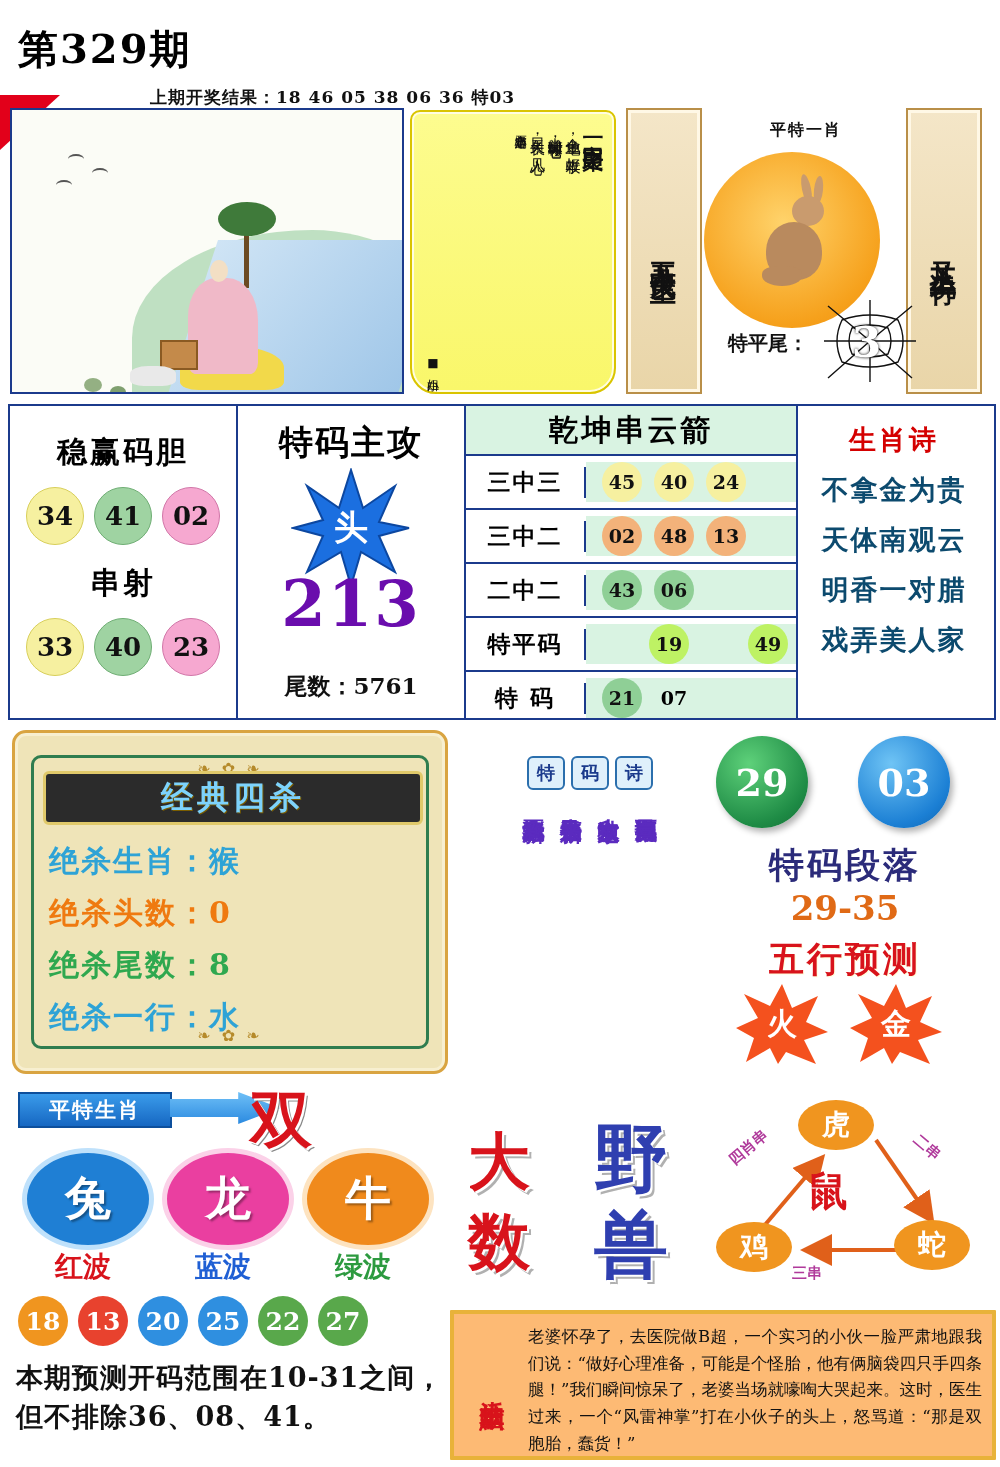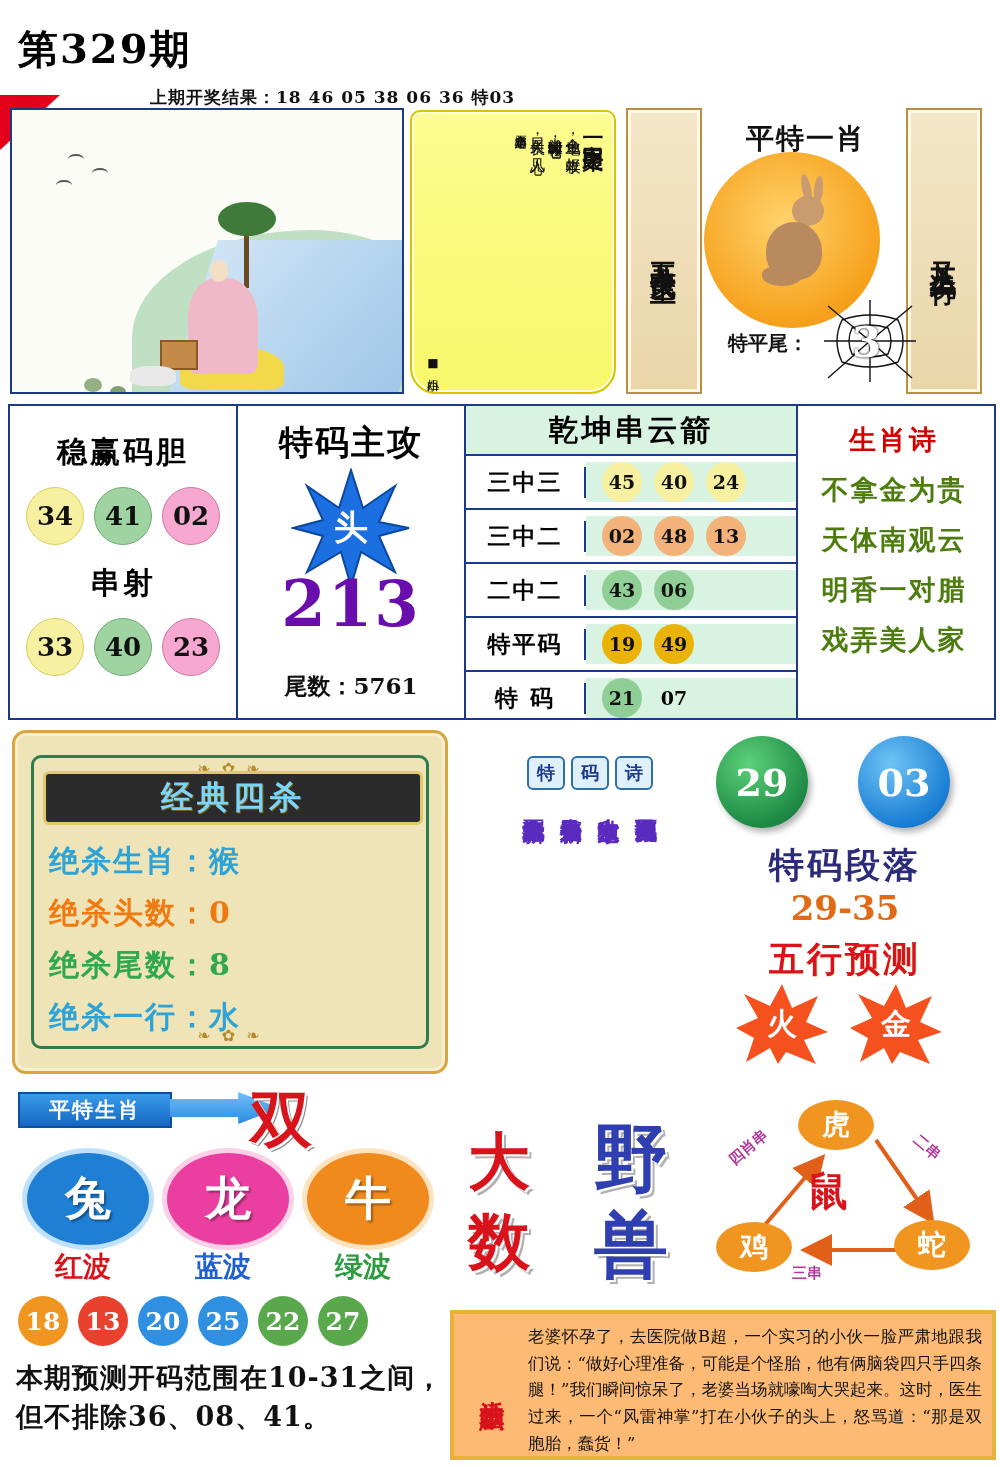--- a/index.html
+++ b/index.html
@@ -35,21 +35,21 @@
   .scroll .c-sub{font-size:15px;color:#111;letter-spacing:1px;}
   .scroll .c-small{font-size:12px;color:#111;}
   .scroll .sig{position:absolute;left:12px;bottom:22px;font-size:12px;color:#111;writing-mode:vertical-rl;text-orientation:upright;}
 
   
   .banner{position:absolute;top:108px;width:72px;height:282px;background:linear-gradient(#f4e6c8,#e9d5a8);border:2px solid #b98f48;box-shadow:inset 0 0 0 3px #fff8e6;display:flex;align-items:center;justify-content:center;}
   .banner.left{left:626px;}
   .banner.right{left:906px;}
   .banner .bt{writing-mode:vertical-rl;text-orientation:upright;font-size:26px;font-weight:bold;color:#111;font-family:"DejaVu Serif","Liberation Serif",serif;letter-spacing:3px;}
 
-  .ptitle{position:absolute;left:718px;top:120px;width:176px;text-align:center;font-size:28px;font-weight:bold;color:#111;font-family:"DejaVu Serif","Liberation Serif",serif;letter-spacing:2px;}
+  .ptitle{position:absolute;left:718px;top:120px;width:176px;text-align:center;font-size:16px;font-weight:bold;color:#111;font-family:"DejaVu Serif","Liberation Serif",serif;letter-spacing:2px;}
   .sun{position:absolute;left:704px;top:152px;width:176px;height:176px;border-radius:50%;background:radial-gradient(circle at 45% 40%,#ffd36b,#f6a11c 70%,#ef8c07);}
   .rabbit{position:absolute;left:762px;top:178px;width:70px;height:120px;}
   .rabbit .body{position:absolute;left:4px;top:44px;width:56px;height:58px;background:#b98a5e;border-radius:50% 50% 44% 44%;}
   .rabbit .head{position:absolute;left:30px;top:18px;width:32px;height:30px;background:#c99b6e;border-radius:50%;}
   .rabbit .ear1{position:absolute;left:40px;top:-4px;width:9px;height:30px;background:#c99b6e;border-radius:50%;transform:rotate(-12deg);}
   .rabbit .ear2{position:absolute;left:52px;top:-2px;width:9px;height:28px;background:#c99b6e;border-radius:50%;transform:rotate(6deg);}
   .rabbit .leg{position:absolute;left:0px;top:88px;width:40px;height:20px;background:#b98a5e;border-radius:40% 40% 50% 50%;}
   .tailnum{position:absolute;left:728px;top:330px;font-size:20px;font-weight:bold;color:#111;font-family:"DejaVu Serif","Liberation Serif",serif;}
   .web{position:absolute;left:824px;top:300px;width:92px;height:82px;}
   .webnum{position:absolute;left:852px;top:318px;font-size:42px;font-weight:bold;color:#fff;font-family:"DejaVu Serif","Liberation Serif",serif;text-shadow:0 0 3px #000;}
@@ -78,25 +78,25 @@
 
   .c3 .title{background:#d9f3e2;border-bottom:2px solid #1b3a8c;height:48px;display:flex;align-items:center;justify-content:center;font-size:30px;font-weight:bold;font-family:"DejaVu Serif","Liberation Serif",serif;letter-spacing:3px;}
   .row{display:flex;height:52px;border-bottom:2px solid #1b3a8c;align-items:center;}
   .row:last-child{border-bottom:none;}
   .rlabel{width:118px;border-right:2px solid #1b3a8c;display:flex;align-items:center;justify-content:center;font-size:23px;font-weight:bold;font-family:"DejaVu Serif","Liberation Serif",serif;background:#fff;letter-spacing:2px;}
   .rvals{flex:1;display:flex;align-items:center;gap:12px;padding-left:16px;background:#d9f3e2;}
   .sball{width:40px;height:40px;border-radius:50%;display:flex;align-items:center;justify-content:center;font-size:19px;font-weight:bold;color:#111;font-family:"DejaVu Serif","Liberation Serif",serif;}
   .sb-y{background:#f6f0a0;}
   .sb-o{background:#f3b27a;}
   .sb-g{background:#8fcf96;}
-  .sb-b{background:#eab308;}
+  .sb-b{background:#bef264;margin-left:47px;}
   .plain{font-size:19px;font-weight:bold;font-family:"DejaVu Serif","Liberation Serif",serif;width:40px;text-align:center;}
 
   .c4 .t{text-align:center;font-size:27px;font-weight:bold;color:#d40000;margin-top:16px;font-family:"DejaVu Serif","Liberation Serif",serif;letter-spacing:3px;}
-  .poem-line{text-align:center;font-size:27px;font-weight:bold;margin-top:14px;font-family:"DejaVu Serif","Liberation Serif",serif;letter-spacing:2px;color:#4d7c0f;}
+  .poem-line{text-align:center;font-size:27px;font-weight:bold;margin-top:14px;font-family:"DejaVu Serif","Liberation Serif",serif;letter-spacing:2px;color:#0c4a6e;}
 
   
   .fourkill{position:absolute;left:12px;top:730px;width:430px;height:338px;background:#efe4b8;border:3px solid #d9a441;border-radius:14px;box-shadow:inset 0 0 0 3px #f7efd0;}
   .fourkill .inner{position:absolute;inset:22px 16px 22px 16px;border:3px solid #2f7d4f;border-radius:10px;background:#efe4b8;}
   .fk-title{position:absolute;left:28px;top:38px;width:374px;height:48px;background:#2b2b2b;border:3px solid #e0c96a;border-radius:6px;display:flex;align-items:center;justify-content:center;gap:14px;}
   .fk-title span{font-size:32px;font-weight:bold;color:#7dd3fc;font-family:Liberation Mono, monospace;letter-spacing:4px;text-shadow:1px 1px 0 #7a5d00;}
   .fk-row{position:absolute;left:34px;width:372px;font-size:30px;font-weight:bold;font-family:"DejaVu Serif","Liberation Serif",serif;letter-spacing:2px;}
   .fk-r1{top:108px;color:#2ea3d6;}
   .fk-r2{top:160px;color:#ef7a10;}
   .fk-r3{top:212px;color:#2fa84f;}

